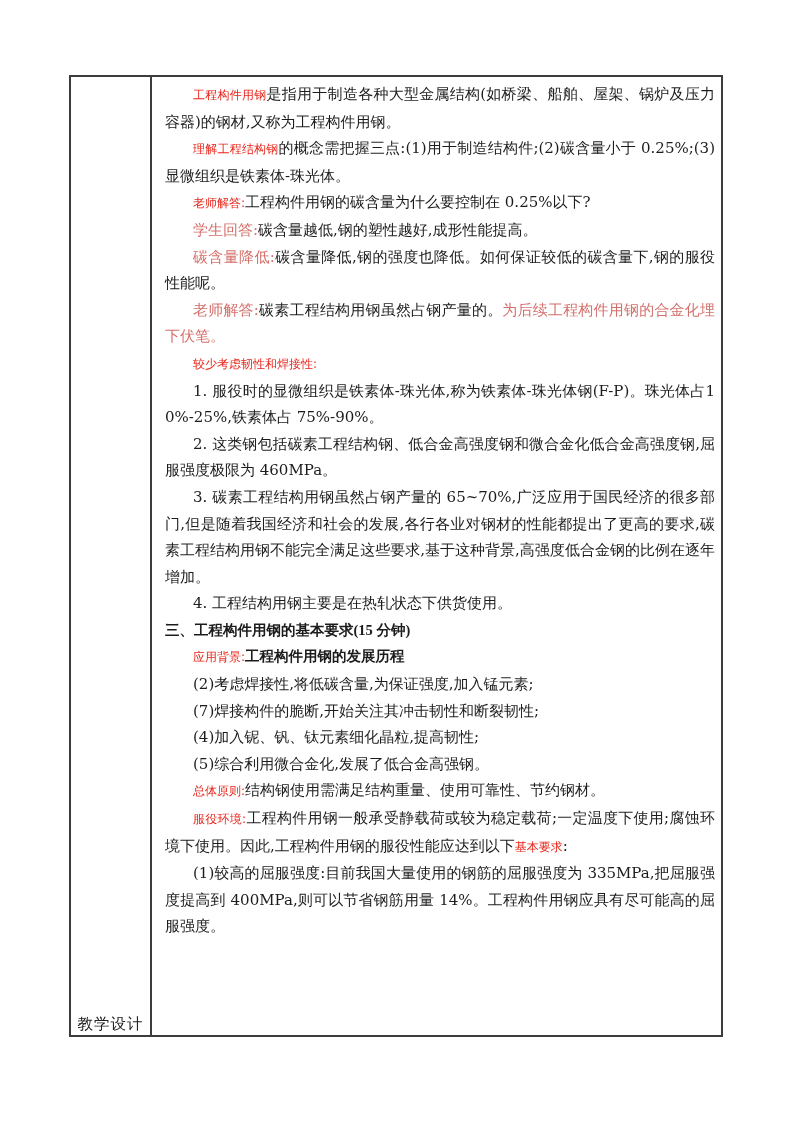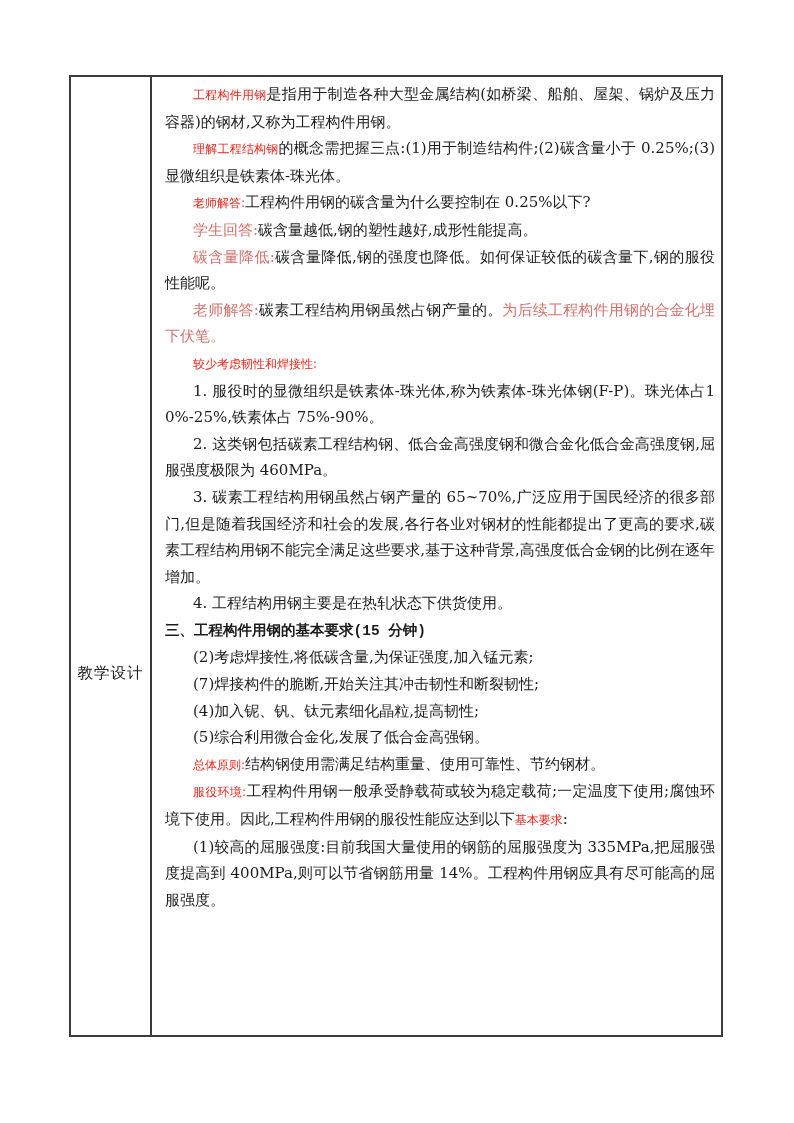--- a/index.html
+++ b/index.html
@@ -25,21 +25,21 @@
     border:2px solid var(--border);
     display:flex;
     background:#ffffff;
   }
   .cell-left{
     width:81px;
     border-right:2px solid var(--border);
     flex:0 0 auto;
     display:flex;
     justify-content:center;
-    align-items:center;
+    align-items:flex-end;
     padding-top:234px;
   }
   .row-label{
     font-size:15.5px;
     color:#222222;
     white-space:nowrap;
     letter-spacing:1px;
   }
   .cell-right{
     flex:1 1 auto;
@@ -49,21 +49,21 @@
   .cell-right p{
     margin:0;
     font-size:15px;
     line-height:26.6px;
     text-align:justify;
     text-justify:inter-ideograph;
     word-break:break-all;
   }
   .cell-right p.indent{ text-indent:28px; }
   .seg-n{ color:var(--text); }
-  .seg-b{ color:var(--text); font-weight:bold; font-family:Liberation Mono, monospace; font-size:14.5px;}
+  .seg-b{ color:var(--text); font-weight:bold; font-family:Liberation Serif, serif; font-size:14.5px;}
   .seg-rb{ color:var(--red-bold); font-weight:normal; font-family:"DejaVu Sans","Liberation Sans",sans-serif; font-size:12px;}
   .seg-r{ color:var(--red-soft); }
 </style>
 </head>
 <body>
 
 <div class="page">
   <div class="table">
     <div class="cell-left">
       <div class="row-label">教学设计</div>
@@ -74,20 +74,21 @@
         <p class="indent"><span class="seg-rb">老师解答:</span><span class="seg-n">工程构件用钢的碳含量为什么要控制在 0.25%以下?</span></p>
         <p class="indent"><span class="seg-r">学生回答:</span><span class="seg-n">碳含量越低,钢的塑性越好,成形性能提高。</span></p>
         <p class="indent"><span class="seg-r">碳含量降低:</span><span class="seg-n">碳含量降低,钢的强度也降低。如何保证较低的碳含量下,钢的服役性能呢。</span></p>
         <p class="indent"><span class="seg-r">老师解答:</span><span class="seg-n">碳素工程结构用钢虽然占钢产量的。</span><span class="seg-r">为后续工程构件用钢的合金化埋下伏笔。</span></p>
         <p class="indent"><span class="seg-rb">较少考虑韧性和焊接性:</span></p>
         <p class="indent"><span class="seg-n">1. 服役时的显微组织是铁素体-珠光体,称为铁素体-珠光体钢(F-P)。珠光体占10%-25%,铁素体占 75%-90%。</span></p>
         <p class="indent"><span class="seg-n">2. 这类钢包括碳素工程结构钢、低合金高强度钢和微合金化低合金高强度钢,屈服强度极限为 460MPa。</span></p>
         <p class="indent"><span class="seg-n">3. 碳素工程结构用钢虽然占钢产量的 65~70%,广泛应用于国民经济的很多部门,但是随着我国经济和社会的发展,各行各业对钢材的性能都提出了更高的要求,碳素工程结构用钢不能完全满足这些要求,基于这种背景,高强度低合金钢的比例在逐年增加。</span></p>
         <p class="indent"><span class="seg-n">4. 工程结构用钢主要是在热轧状态下供货使用。</span></p>
         <p class=""><span class="seg-b">三、工程构件用钢的基本要求(15 分钟)</span></p>
+        <p class="indent"><span class="seg-rb">应用背景:</span><span class="seg-b">工程构件用钢的发展历程</span></p>
         <p class="indent"><span class="seg-n">(2)考虑焊接性,将低碳含量,为保证强度,加入锰元素;</span></p>
         <p class="indent"><span class="seg-n">(7)焊接构件的脆断,开始关注其冲击韧性和断裂韧性;</span></p>
         <p class="indent"><span class="seg-n">(4)加入铌、钒、钛元素细化晶粒,提高韧性;</span></p>
         <p class="indent"><span class="seg-n">(5)综合利用微合金化,发展了低合金高强钢。</span></p>
         <p class="indent"><span class="seg-rb">总体原则:</span><span class="seg-n">结构钢使用需满足结构重量、使用可靠性、节约钢材。</span></p>
         <p class="indent"><span class="seg-rb">服役环境:</span><span class="seg-n">工程构件用钢一般承受静载荷或较为稳定载荷;一定温度下使用;腐蚀环境下使用。因此,工程构件用钢的服役性能应达到以下</span><span class="seg-rb">基本要求</span><span class="seg-n">:</span></p>
         <p class="indent"><span class="seg-n">(1)较高的屈服强度:目前我国大量使用的钢筋的屈服强度为 335MPa,把屈服强度提高到 400MPa,则可以节省钢筋用量 14%。工程构件用钢应具有尽可能高的屈服强度。</span></p>
       </div>
   </div>
 </div>

